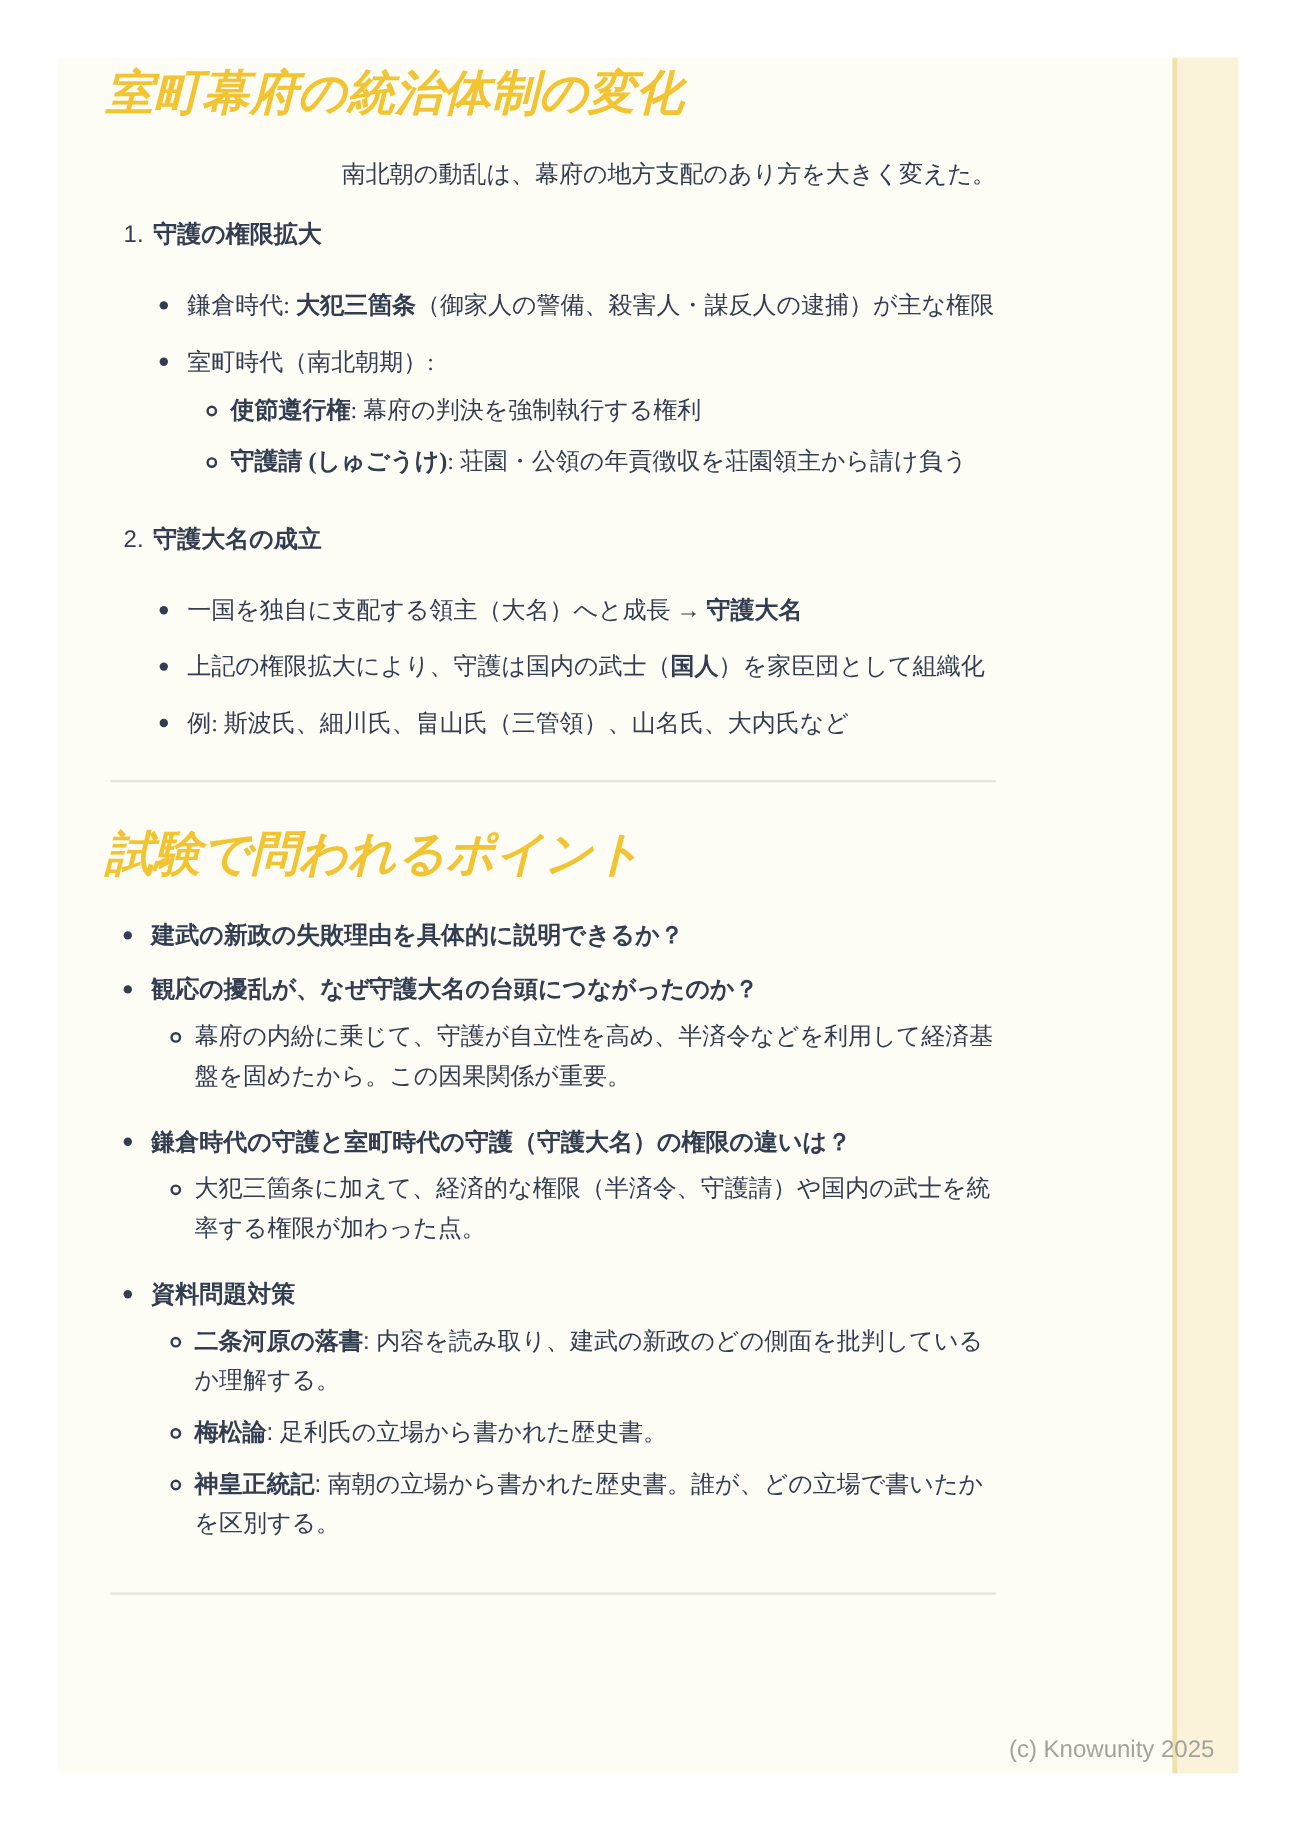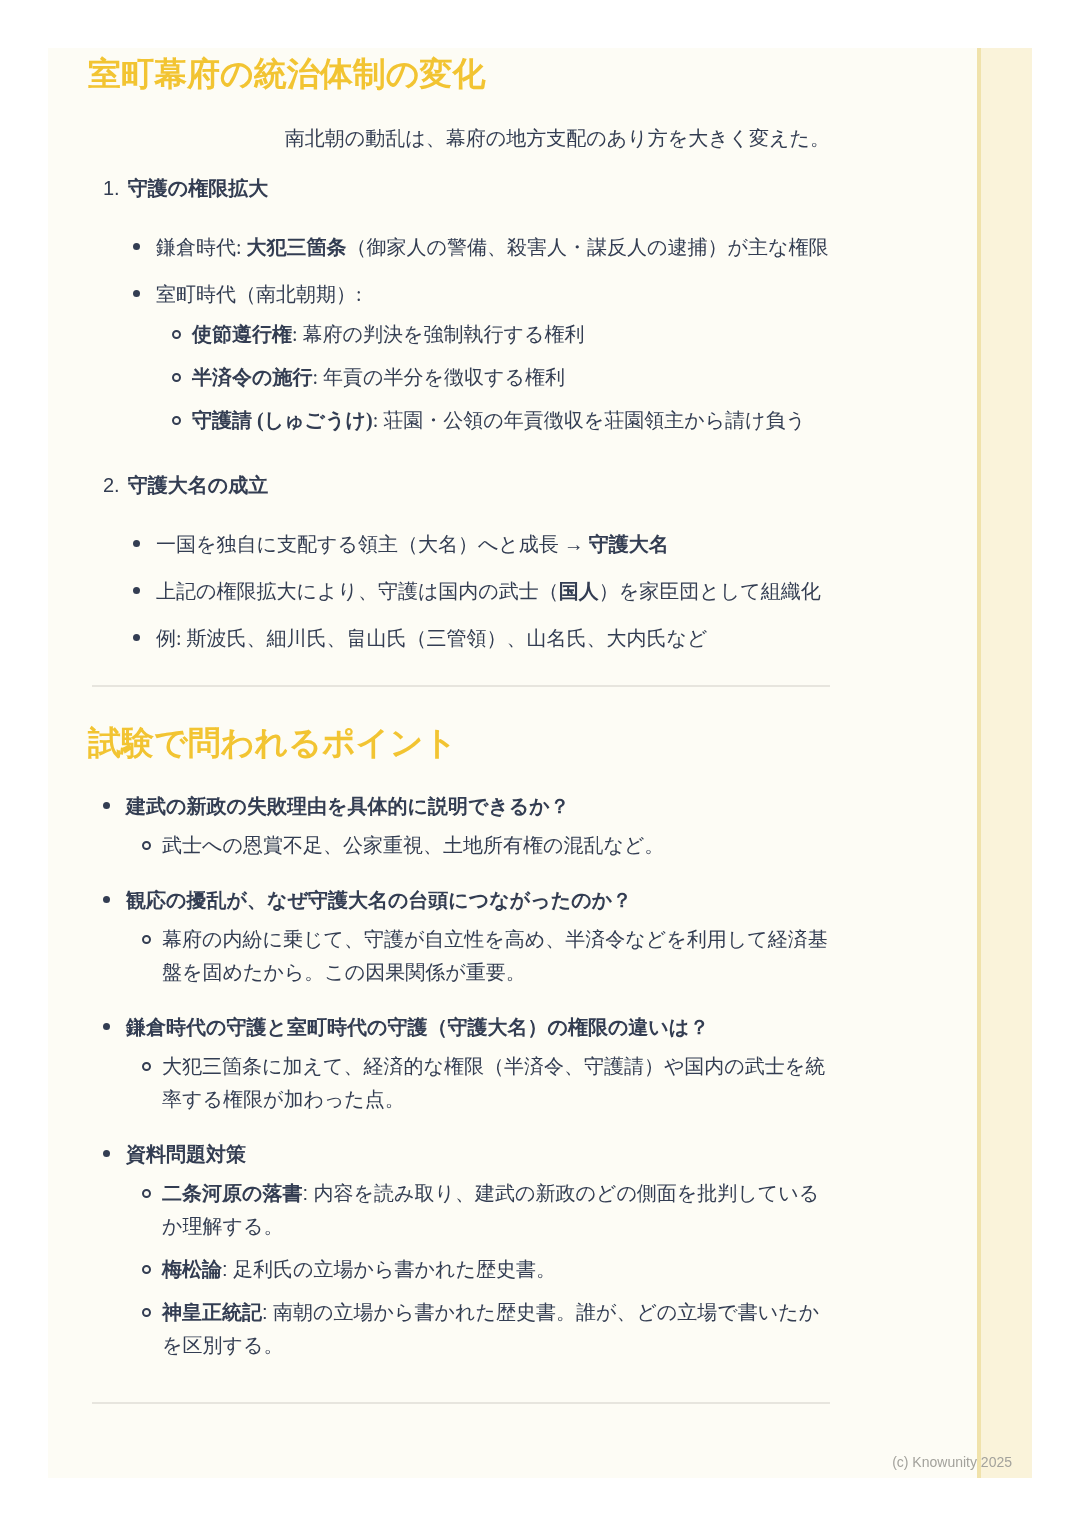--- a/index.html
+++ b/index.html
@@ -31,23 +31,23 @@
     background:var(--stripe-bg);
     border-left:4px solid var(--stripe-line);
     z-index:0;
   }
   .content{
     position:relative;z-index:1;
     padding:6px 0 0 40px;
     width:782px;
   }
   h1.heading{
-    font-size:33px;font-weight:700;
+    font-size:40px;font-weight:700;
     color:var(--heading);
-    margin:0 0 28px 0;line-height:1.2;
+    margin:0 0 28px 0;line-height:1.2;font-style:italic;
   }
   .intro{
     font-size:20px;line-height:1.65;
     margin:0 0 17px 0;
     text-align:right;
   }
   .num-item{margin-bottom:22px;}
   .num-head{
     display:flex;font-size:20px;line-height:1.65;
     padding-left:15px;margin:0 0 26px 0;
@@ -76,21 +76,21 @@
   .sublist{margin-top:7px;padding-left:14px;}
   .points .sublist{margin-top:6px;}
   .row.lvl2{margin-bottom:10px;}
   hr.divider{
     border:none;border-top:2px solid var(--divider);
     margin:30px 0 36px 4px;width:738px;
   }
   hr.divider.last{margin-bottom:0;}
   .footer{
     position:absolute;right:20px;bottom:8px;z-index:2;
-    font-size:14px;color:var(--footer);
+    font-size:20px;color:var(--footer);
   }
 </style>
 </head>
 <body>
 
 <div class="doc-page">
   <div class="stripe"></div>
 
   <div class="content">
     <h1 class="heading">室町幕府の統治体制の変化</h1>
@@ -117,26 +117,20 @@
                   <div class="row lvl2">
                     <span class="marker">
                       <span class="circ"></span>
                     </span>
                     <div class="li-text"><span class="b">使節遵行権</span><span>: 幕府の判決を強制執行する権利</span></div>
                   </div>
                   <div class="row lvl2">
                     <span class="marker">
                       <span class="circ"></span>
                     </span>
-                    <div class="li-text"><span class="b">半済令の施行</span><span>: 年貢の半分を徴収する権利</span></div>
-                  </div>
-                  <div class="row lvl2">
-                    <span class="marker">
-                      <span class="circ"></span>
-                    </span>
                     <div class="li-text"><span class="b">守護請 (しゅごうけ)</span><span>: 荘園・公領の年貢徴収を荘園領主から請け負う</span></div>
                   </div>
                 </div></div>
             </div>
           </div>
         </div>
         <div class="num-item">
           <div class="num-head">
             <span class="num-marker">2.</span>
             <span class="num-title">守護大名の成立</span>
@@ -166,28 +160,21 @@
 
     <hr class="divider">
 
     <h1 class="heading">試験で問われるポイント</h1>
 
     <div id="points-list" class="points">
         <div class="row lvl1">
           <span class="marker">
             <span class="dot"></span>
           </span>
-          <div class="li-text"><span class="b">建武の新政の失敗理由を具体的に説明できるか？</span><div class="sublist">
-              <div class="row lvl2">
-                <span class="marker">
-                  <span class="circ"></span>
-                </span>
-                <div class="li-text"><span>武士への恩賞不足、公家重視、土地所有権の混乱など。</span></div>
-              </div>
-            </div></div>
+          <div class="li-text"><span class="b">建武の新政の失敗理由を具体的に説明できるか？</span></div>
         </div>
         <div class="row lvl1">
           <span class="marker">
             <span class="dot"></span>
           </span>
           <div class="li-text"><span class="b">観応の擾乱が、なぜ守護大名の台頭につながったのか？</span><div class="sublist">
               <div class="row lvl2">
                 <span class="marker">
                   <span class="circ"></span>
                 </span>

